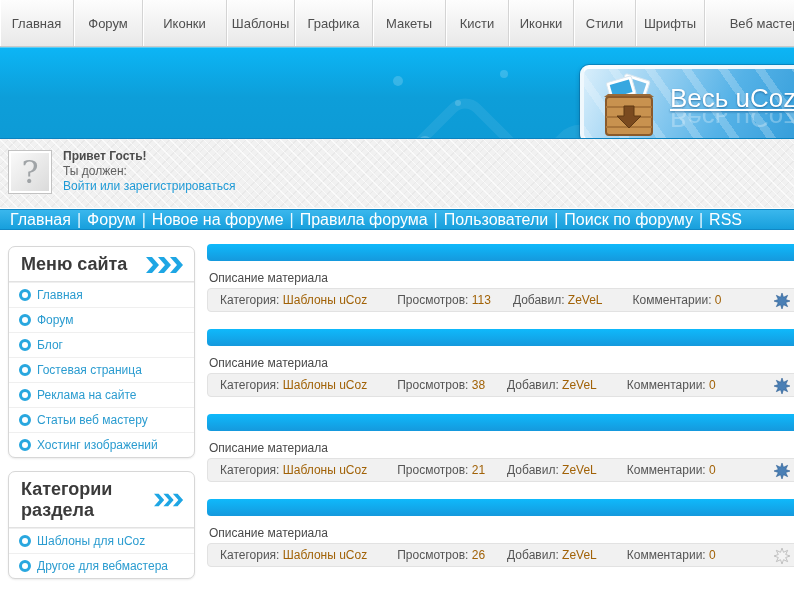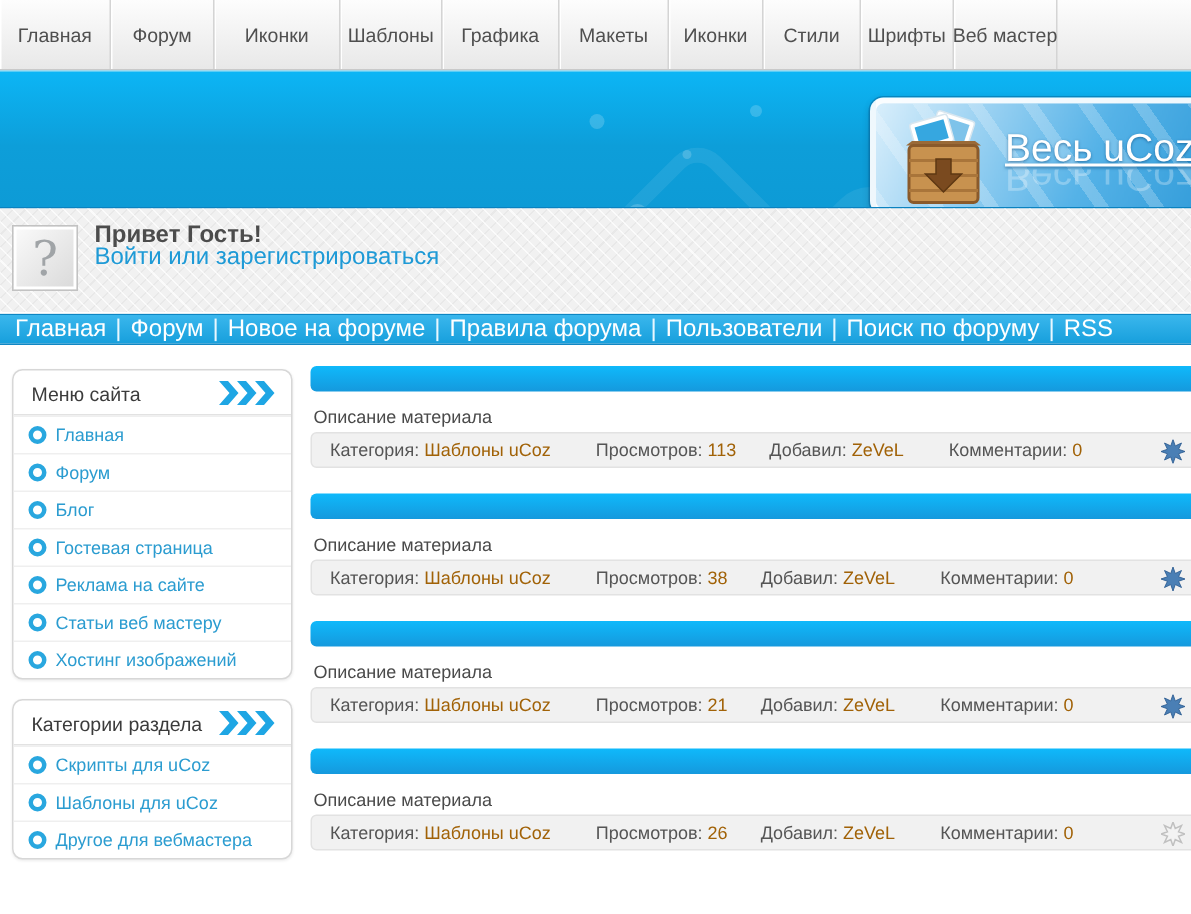--- a/index.html
+++ b/index.html
@@ -49,21 +49,21 @@
   .greet { position:relative; height:70px; background-color:#f1f1f1;
     background-image:
       repeating-linear-gradient(45deg, rgba(255,255,255,.7) 0 1px, rgba(0,0,0,0) 1px 6px),
       repeating-linear-gradient(135deg, rgba(0,0,0,.035) 0 1px, rgba(0,0,0,0) 1px 6px);
     border-bottom:1px solid #fff; }
   .avatar { position:absolute; left:8px; top:11px; width:44px; height:44px;
     border:1px solid #c2c2c2; box-shadow:inset 0 0 0 2px #fff;
     background:linear-gradient(135deg,#fbfbfb,#d9d9d9);
     display:flex; align-items:center; justify-content:center;
     font-family:"DejaVu Serif", serif; font-size:32px; color:#a0a4a7; }
-  .greet-text { position:absolute; left:63px; top:10px; font-size:16px; line-height:15px; }
+  .greet-text { position:absolute; left:63px; top:10px; font-size:12px; line-height:15px; }
   .greet-hello { font-weight:bold; color:#4c4c4c; }
   .greet-must { color:#5f5f5f; }
   .greet-link { color:#1e9ad6; cursor:pointer;text-align:right; }
 
   
   .fnav { height:21px; line-height:19px; padding-left:10px; font-size:16px; color:#fff;
     background:linear-gradient(#3ab7ed,#179fdc); border-top:1px solid #0d86c3;
     border-bottom:1px solid #1187c4; white-space:nowrap; }
   .fnav a { color:#fff; text-decoration:none; cursor:pointer; }
   .fnav .sep { margin:0 6px; color:#e8f7ff; }
@@ -71,21 +71,21 @@
   
   .content { display:flex; padding:16px 0 0 8px; align-items:flex-start; }
   .sidebar { width:187px; flex:0 0 auto; }
   .main { width:600px; margin-left:12px; flex:0 0 auto; margin-top:-2px; }
 
   
   .sblock { background:#fff; border:1px solid #d7d7d7; border-radius:7px;
     box-shadow:0 1px 2px rgba(0,0,0,.08); margin-bottom:13px; overflow:hidden; }
   .sblock-head { display:flex; align-items:center; justify-content:space-between;
     padding:7px 10px 6px 12px; border-bottom:1px solid #e2e2e2; }
-  .sblock-title { font-size:13px; font-weight:normal; color:#3b3b3b; }
+  .sblock-title { font-size:18px; font-weight:bold; color:#3b3b3b; }
   .sitem { display:flex; align-items:center; padding:5px 10px 5px 10px;
     border-top:1px solid #efefef; cursor:pointer; }
   .sitem:first-of-type { border-top:none; }
   .bullet { width:12px; height:12px; border:3px solid #29a7df; border-radius:50%;
     background:#fff; margin-right:6px; flex:0 0 auto; }
   .sitem-label { font-size:12px; color:#2b9cd0; }
 
   
   .entry { margin-bottom:17px; }
   .entry-bar { height:17px; border-radius:4px;
@@ -102,20 +102,21 @@
 </head>
 <body>
 
 <div class="tabbar">
   <div class="tab">Главная</div>
   <div class="tab">Форум</div>
   <div class="tab">Иконки</div>
   <div class="tab">Шаблоны</div>
   <div class="tab">Графика</div>
   <div class="tab">Макеты</div>
+  <div class="tab">Кисти</div>
   <div class="tab">Иконки</div>
   <div class="tab">Стили</div>
   <div class="tab">Шрифты</div>
   <div class="tab">Веб мастер</div>
 </div>
 
 <div class="header">
   <div class="pat pA"></div>
   <div class="pat pB"></div>
   <div class="pat pC"></div>
@@ -143,20 +144,21 @@
     </svg>
     <div class="banner-title">Весь uCoz</div>
     <div class="banner-reflect">Весь uCoz</div>
   </div>
 </div>
 
 <div class="greet">
   <div class="avatar">?</div>
   <div class="greet-text">
     <div class="greet-hello">Привет Гость!</div>
+    <div class="greet-must">Ты должен:</div>
     <div class="greet-link">Войти или зарегистрироваться</div>
   </div>
 </div>
 
 <div class="fnav">
   <a>Главная</a><span class="sep">|</span><a>Форум</a><span class="sep">|</span><a>Новое на форуме</a><span class="sep">|</span><a>Правила форума</a><span class="sep">|</span><a>Пользователи</a><span class="sep">|</span><a>Поиск по форуму</a><span class="sep">|</span><a>RSS</a>
 </div>
 
 <div class="content">
 
@@ -205,24 +207,20 @@
       <div class="sblock-head">
         <span class="sblock-title">Категории раздела</span>
         <svg width="38" height="16" viewBox="0 0 38 16">
           <path d="M0 0 h6 l7 8 -7 8 h-6 l7 -8 z" fill="#1ea6e4"></path>
           <path d="M12 0 h6 l7 8 -7 8 h-6 l7 -8 z" fill="#1ea6e4"></path>
           <path d="M24 0 h6 l7 8 -7 8 h-6 l7 -8 z" fill="#1ea6e4"></path>
         </svg>
       </div>
       <div class="sitem">
         <span class="bullet"></span>
-        <span class="sitem-label">Скрипты для uCoz</span>
-      </div>
-      <div class="sitem">
-        <span class="bullet"></span>
         <span class="sitem-label">Шаблоны для uCoz</span>
       </div>
       <div class="sitem">
         <span class="bullet"></span>
         <span class="sitem-label">Другое для вебмастера</span>
       </div>
     </div>
 
   </div>
 

